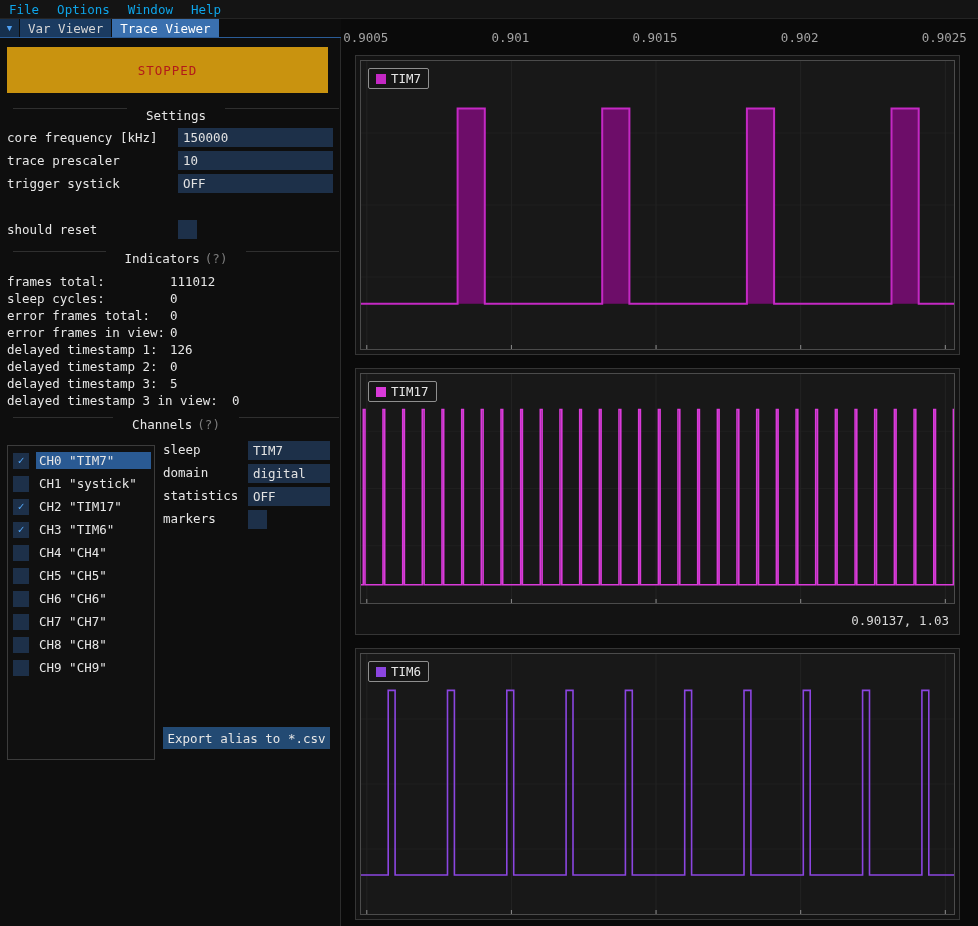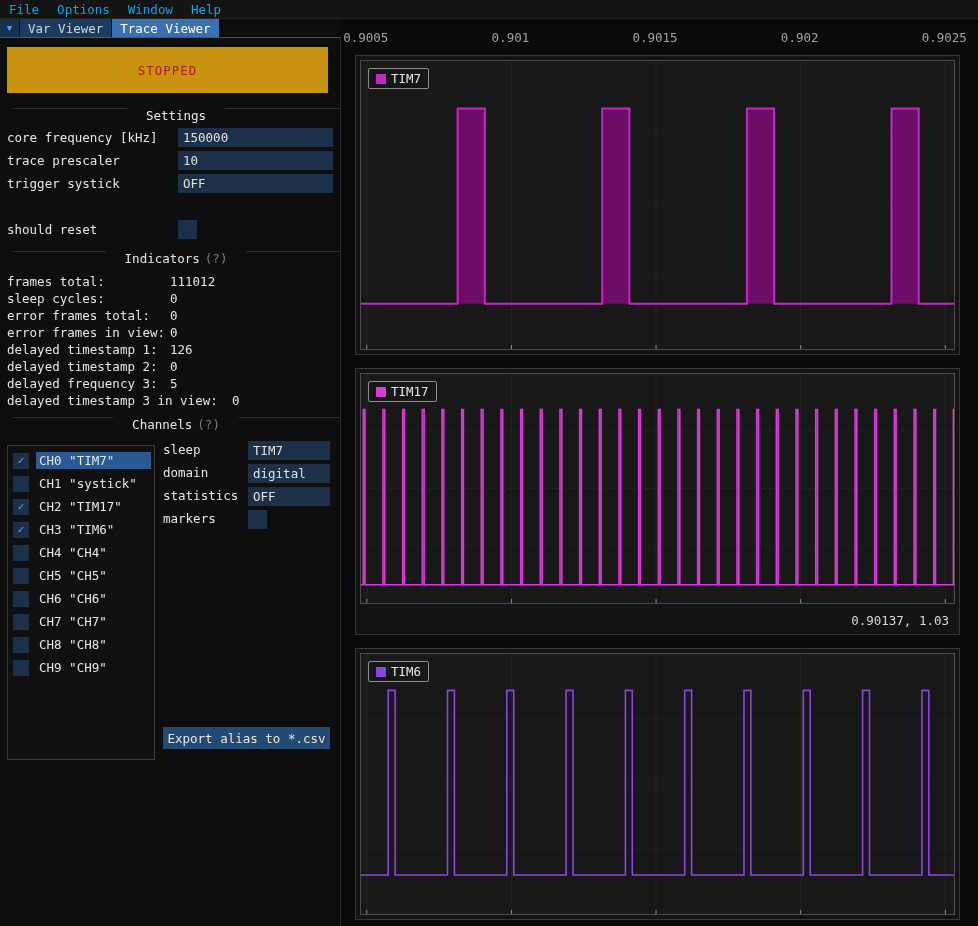--- a/index.html
+++ b/index.html
@@ -151,21 +151,21 @@
     </div>
     <div class="ind-row" style="top:304px">
       <span>delayed timestamp 1:</span>
       <span class="ind-value">126</span>
     </div>
     <div class="ind-row" style="top:321px">
       <span>delayed timestamp 2:</span>
       <span class="ind-value">0</span>
     </div>
     <div class="ind-row" style="top:338px">
-      <span>delayed frequency 3:</span>
+      <span>delayed timestamp 3:</span>
       <span class="ind-value">5</span>
     </div>
     <div class="ind-row" style="top:355px">
       <span>delayed timestamp 3 in view:</span>
       <span class="ind-value far">0</span>
     </div>
 
     <div class="sec-header" style="top:379px">
       <span class="line"></span>
       <span class="sec-title">

